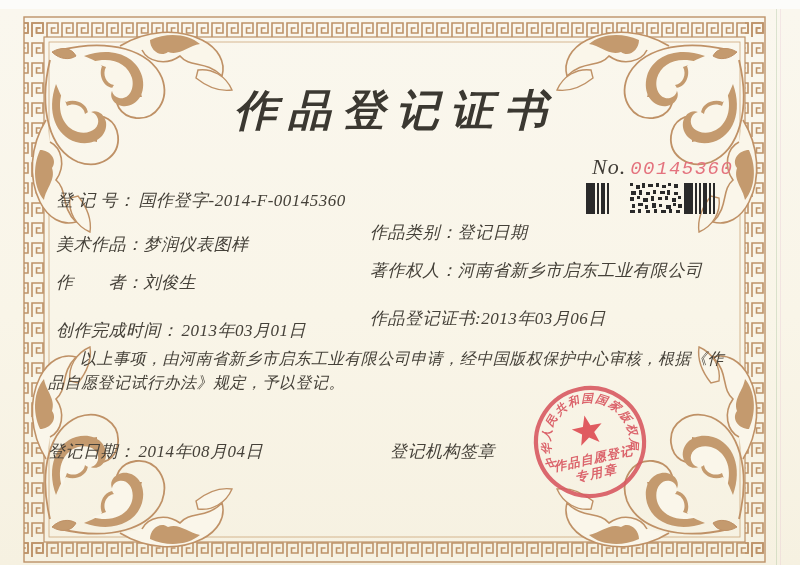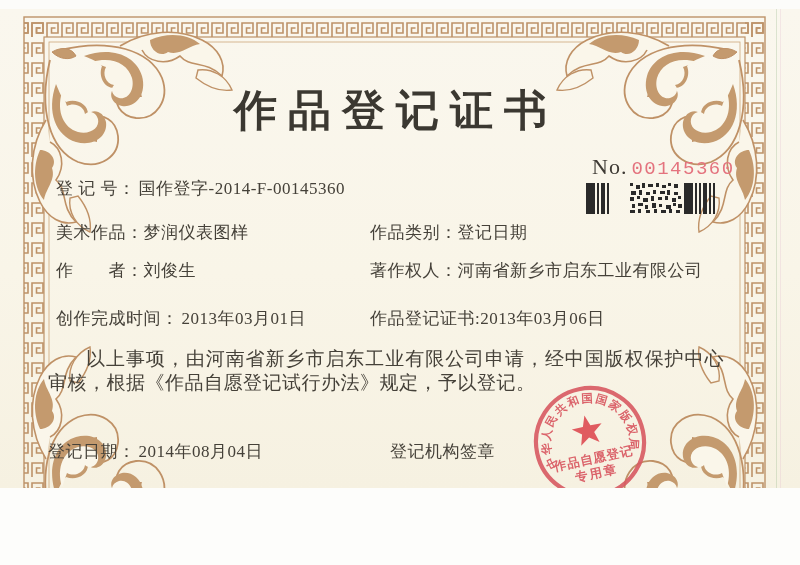--- a/index.html
+++ b/index.html
@@ -1,19 +1,19 @@
 <!DOCTYPE html>
 <html><head>
 <meta charset="utf-8">
 <style>
   * { margin:0; padding:0; box-sizing:border-box; }
   html,body { width:800px; height:565px; overflow:hidden; }
   body { background:#fdfdfb; font-family:"Liberation Serif","DejaVu Serif",serif; }
 
-  .scan { position:relative; width:800px; height:488px; background:#fcfcfa; overflow:hidden; }
+  .scan { position:relative; width:800px; height:565px; background:#fcfcfa; overflow:hidden;font-style:italic; }
 
   .paper { position:absolute; left:0; right:0; top:9px; bottom:0;
            background:linear-gradient(180deg,#faf7ee 0%,#f9f5e8 55%,#f6f1e1 100%); }
 
   .scanline { position:absolute; top:9px; bottom:0; width:1px; }
   .scanline.a { left:776px; background:rgba(160,190,150,.35); }
   .scanline.b { left:780px; background:rgba(225,180,205,.25); }
 
   svg.frame { position:absolute; left:0; top:0; width:800px; height:565px; }
 
@@ -22,28 +22,28 @@
 
   .no-line { position:absolute; left:592px; top:154px; white-space:nowrap; }
   .no-label { font-size:22px; color:#3f3b35; letter-spacing:1px; }
   .no-value { font-family:"Liberation Mono","DejaVu Sans Mono",monospace;
               font-size:19px; color:#e4737e; letter-spacing:1.5px; }
 
   svg.barcode { position:absolute; left:586px; top:183px; }
 
   .row { position:absolute; left:0; width:800px; white-space:nowrap;
          font-size:17px; line-height:21px; color:#454139; letter-spacing:.5px; }
-  .row .c1 { position:absolute; left:56px; }
+  .row .c1 { position:absolute; left:56px;margin-top:12px; }
   .row .c2 { position:absolute; left:370px; }
   .row .c2b { position:absolute; left:390px; }
   .row .c1l { position:absolute; left:48px; }
   .val { padding-left:3px; }
 
   .statement { position:absolute; left:48px; top:347px; width:676px;
-               font-size:19px; line-height:23.5px; letter-spacing:.5px;
+               font-size:16px; line-height:23.5px; letter-spacing:.5px;
                color:#454139; text-indent:2em; text-align:justify; }
 
   svg.seal { position:absolute; left:525px; top:377px; opacity:.9; }
 </style>
 </head>
 <body>
 
 <div class="scan">
   <div class="paper"></div>
   <div class="scanline a"></div>

